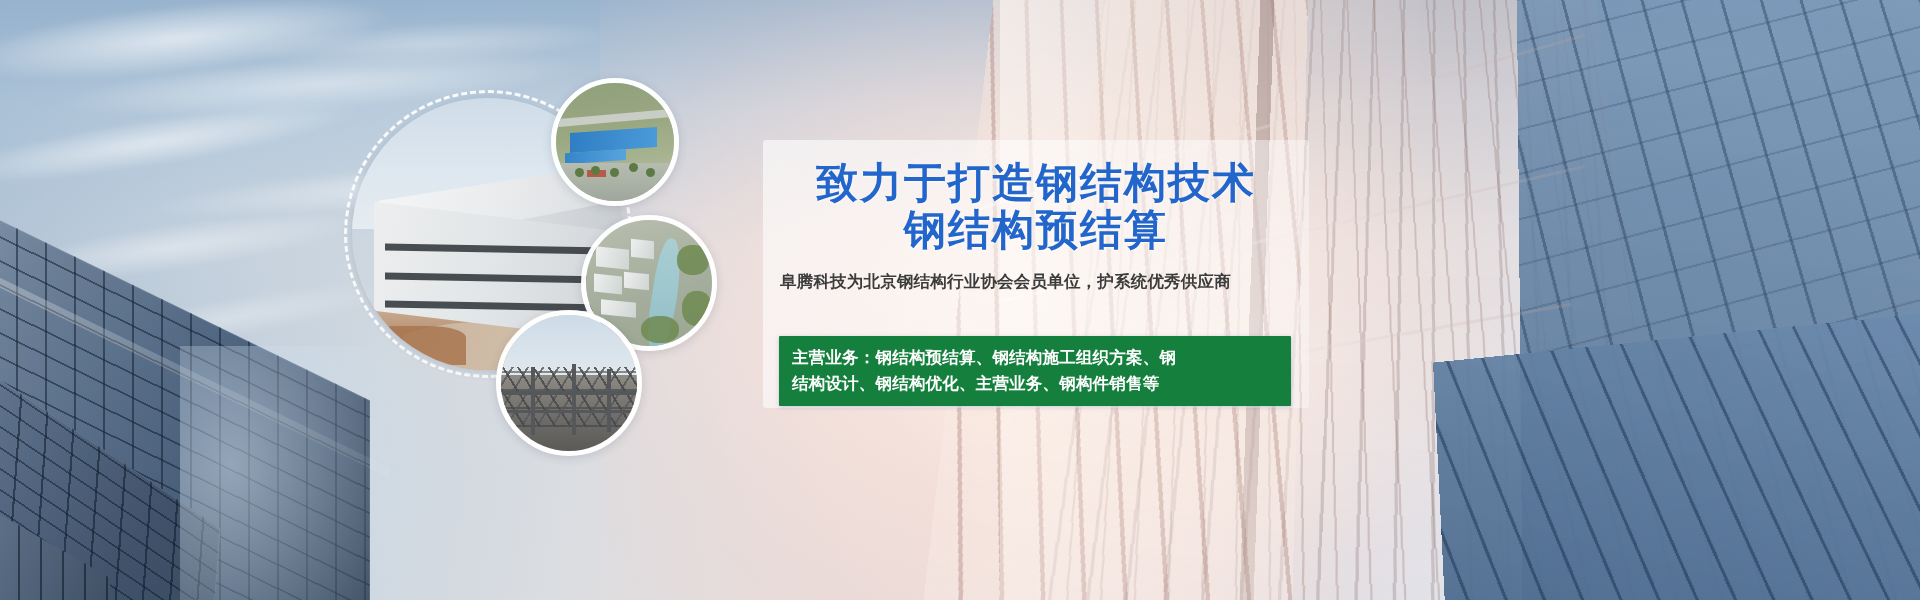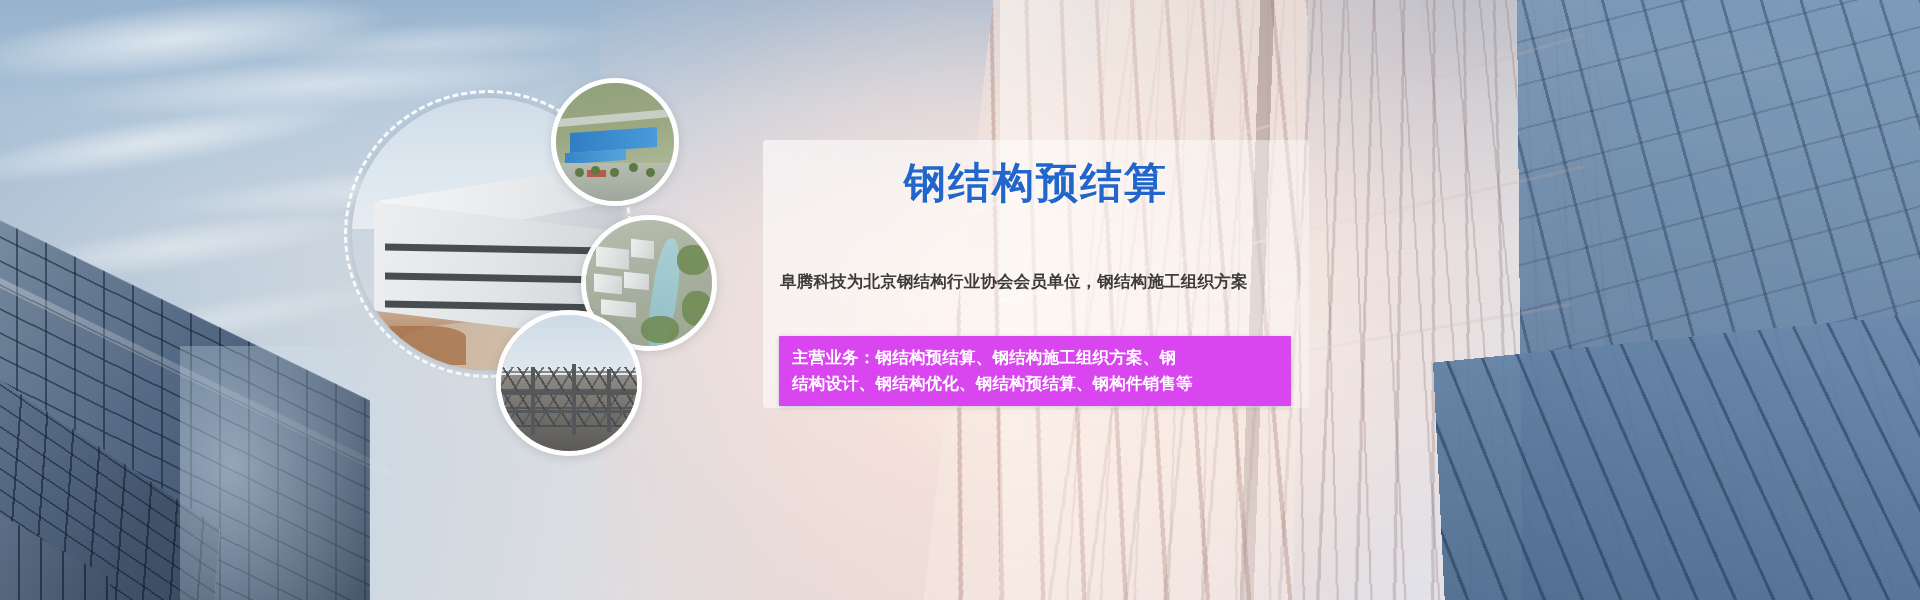--- a/index.html
+++ b/index.html
@@ -282,21 +282,21 @@
     font-size:16.5px;
     line-height:1.62;
     color:#3c3c3c;
     font-weight:600;
     text-align:left;
     letter-spacing:0.2px;
   }
   #paragraph .pg-line { display:block; }
   #badge {
     position:absolute; left:779px; top:336px; width:512px;
-    background:#d946ef;
+    background:#15803d;
     color:#ffffff;
     font-size:16.5px;
     font-weight:bold;
     line-height:1.55;
     padding:9px 13px 10px 13px;
     letter-spacing:0.2px;
     border-radius:1px;
     box-shadow:0 1px 4px rgba(30,70,130,0.25);
   }
   #badge .bd-line { display:block; }
@@ -399,25 +399,26 @@
       <div class="s3-beam" style="left:0; top:70%; width:100%; height:3px;"></div>
       <div class="s3-beam" style="left:22%; top:38%; width:4px; height:50%;"></div>
       <div class="s3-beam" style="left:52%; top:36%; width:4px; height:52%;"></div>
       <div class="s3-beam" style="left:78%; top:40%; width:4px; height:46%;"></div>
     </div>
   </div>
 
   <div id="text-panel"></div>
 
   <div id="headline">
+    <span class="hl-line">致力于打造钢结构技术</span>
     <span class="hl-line">钢结构预结算</span>
   </div>
 
   <div id="paragraph">
-    <span class="pg-line">阜腾科技为北京钢结构行业协会会员单位，钢结构施工组织方案</span>
+    <span class="pg-line">阜腾科技为北京钢结构行业协会会员单位，护系统优秀供应商</span>
   </div>
 
   <div id="badge">
     <span class="bd-line">主营业务：钢结构预结算、钢结构施工组织方案、钢</span>
-    <span class="bd-line">结构设计、钢结构优化、钢结构预结算、钢构件销售等</span>
+    <span class="bd-line">结构设计、钢结构优化、主营业务、钢构件销售等</span>
   </div>
 
 </div>
 
 </body></html>

